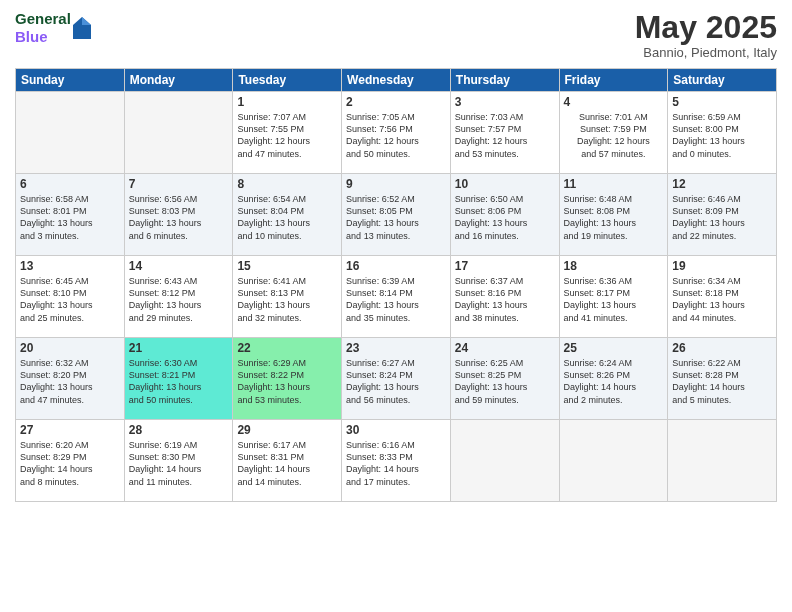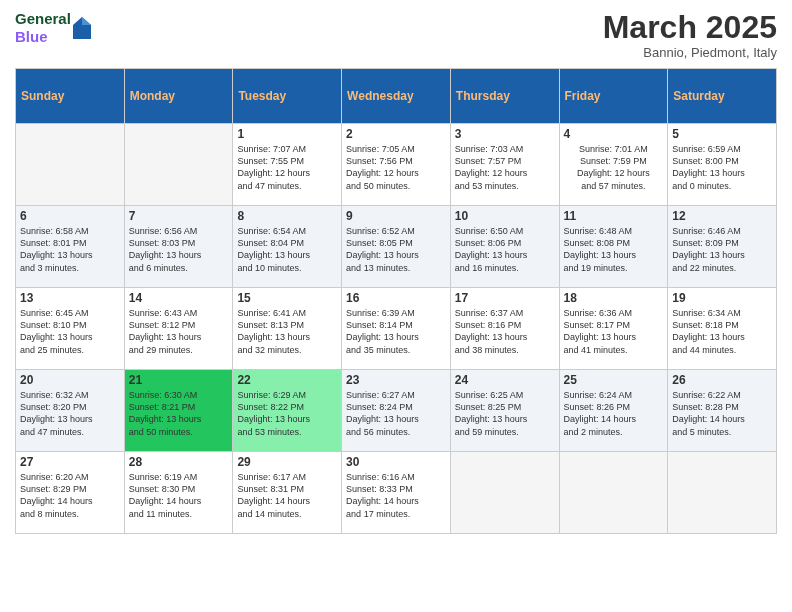--- a/index.html
+++ b/index.html
@@ -49,23 +49,23 @@
       font-size: 13px;
       color: #555;
     }
     .calendar {
       width: 100%;
       border-collapse: collapse;
       table-layout: fixed;
     }
     .calendar th {
       background: #1a5fa8;
-      color: #fdba74;
+      color: #ffffff;
       text-align: left;
-      padding: 20px 5px;
+      padding: 4px 5px;
       font-size: 12px;
       font-weight: bold;
       border: 1px solid #ccc;
     }
     .calendar td {
       vertical-align: top;
       border: 1px solid #ccc;
       padding: 3px 4px;
       height: 82px;
       font-size: 9.5px;
@@ -94,21 +94,21 @@
       <div class="logo-text">
         <span style="font-size:15px;font-weight:bold;color:#14532d;line-height:1.2;">General</span>
         <span style="font-size:15px;font-weight:bold;color:#8b5cf6;line-height:1.2;">Blue</span>
       </div>
       <svg class="logo-icon" viewBox="0 0 18 22" width="18" height="22">
         <polygon points="9,0 18,8 18,22 0,22 0,8" fill="#1a5fa8"></polygon>
         <polygon points="9,0 18,8 9,8" fill="#4a90d9"></polygon>
       </svg>
     </div>
     <div class="title-block">
-      <div class="month-title">March 2025</div>
+      <div class="month-title">May 2025</div>
       <div class="subtitle">Bannio, Piedmont, Italy</div>
     </div>
   </div>
 
   <table class="calendar">
     <thead>
       <tr>
         <th>Sunday</th>
         <th>Monday</th>
         <th>Tuesday</th>
@@ -261,21 +261,21 @@
           </td>
         </tr>
         <tr>
           <td style="background: rgb(240, 244, 248);">
             <span class="day-number">20</span>
             <div class="day-info" style="white-space: pre-line;">Sunrise: 6:32 AM
 Sunset: 8:20 PM
 Daylight: 13 hours
 and 47 minutes.</div>
           </td>
-          <td style="background: #22c55e;">
+          <td style="background: #5eead4;">
             <span class="day-number">21</span>
             <div class="day-info" style="white-space: pre-line;">Sunrise: 6:30 AM
 Sunset: 8:21 PM
 Daylight: 13 hours
 and 50 minutes.</div>
           </td>
           <td style="background: #86efac;">
             <span class="day-number">22</span>
             <div class="day-info" style="white-space: pre-line;">Sunrise: 6:29 AM
 Sunset: 8:22 PM

